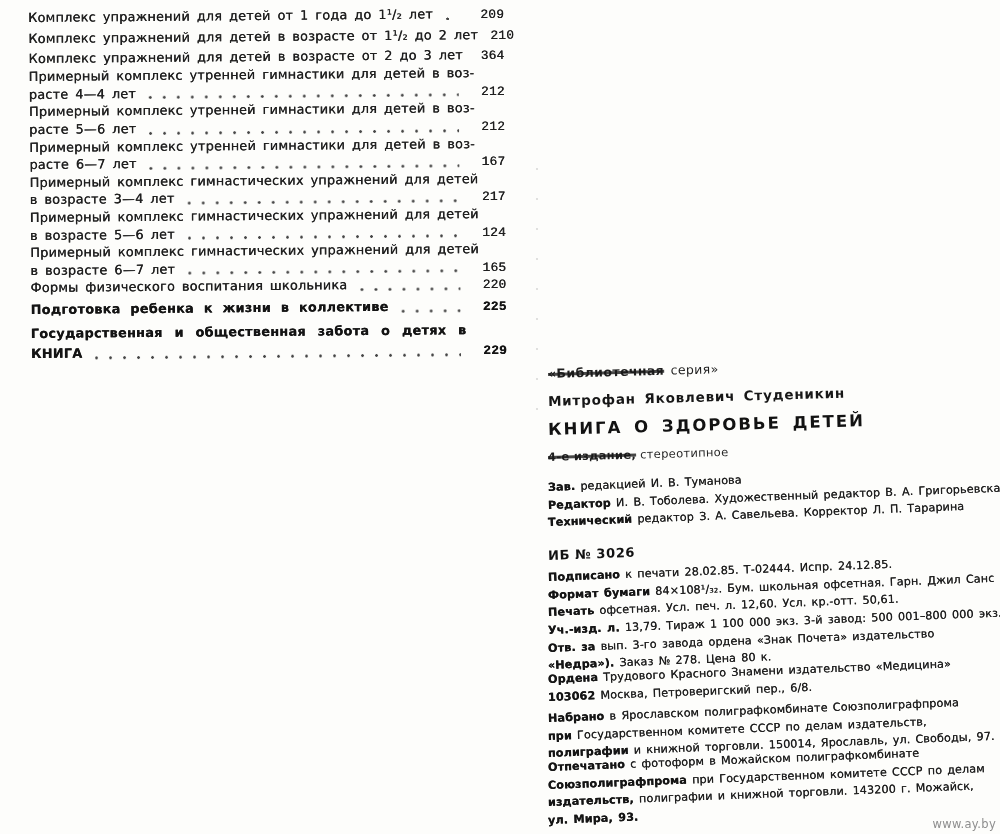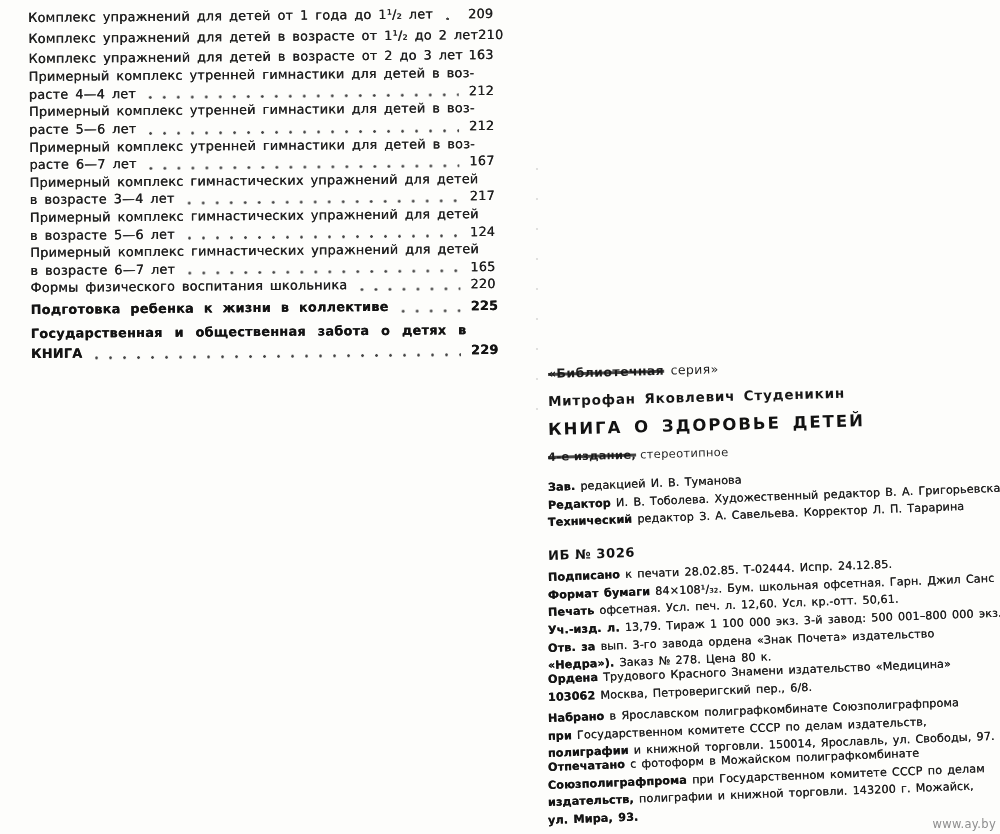--- a/index.html
+++ b/index.html
@@ -13,22 +13,23 @@
   .toc {
     position:absolute; left:28px; top:10px; width:476px;
     transform:rotate(-0.5deg); transform-origin:0 0;
   }
   .toc-row {
     display:flex; align-items:baseline; height:17.6px;
     font-size:12.8px; letter-spacing:0.25px; word-spacing:2.5px;
   }
   .toc-row .t { white-space:nowrap; text-shadow:0.35px 0 0 currentColor; }
   .toc-row .pg {
-    flex:0 0 auto; width:36px; 
+    flex:0 0 auto; width:36px; text-align:right;
     text-shadow:0.35px 0 0 currentColor;
+    font-family:Liberation Mono, monospace;
   }
   .spacer { flex:1 1 auto; }
   .dots {
     flex:1 1 auto; align-self:flex-end; height:5px; margin:0 10px 3px 12px;
     background-image:radial-gradient(circle at 2.5px 2.5px, #474747 1.1px, rgba(0,0,0,0) 1.6px);
     background-size:14px 5px; background-repeat:repeat-x;
   }
   .mt1 { margin-top:3.5px; } .mt2 { margin-top:2.5px; } .mt3 { margin-top:0.5px; }
   .mt4 { margin-top:4px; }   .mt5 { margin-top:6.5px; } .mt6 { margin-top:2.5px; }
   .brow { font-weight:700; color:#141414; }
@@ -77,21 +78,21 @@
       <span class="pg">209</span>
     </div>
   <div class="toc-row mt1">
       <span class="t">Комплекс упражнений для детей в возрасте от 1¹/₂ до 2 лет</span>
       <span class="spacer"></span>
       <span class="pg">210</span>
     </div>
   <div class="toc-row mt2">
       <span class="t">Комплекс упражнений для детей в возрасте от 2 до 3 лет</span>
       <span class="spacer"></span>
-      <span class="pg">163</span>
+      <span class="pg">364</span>
     </div>
   <div class="toc-row mt3">
       <span class="t">Примерный комплекс утренней гимнастики для детей в воз-</span>
     </div>
   <div class="toc-row">
       <span class="t">расте 4—4 лет</span>
       <span class="dots"></span>
       <span class="pg">212</span>
     </div>
   <div class="toc-row">

